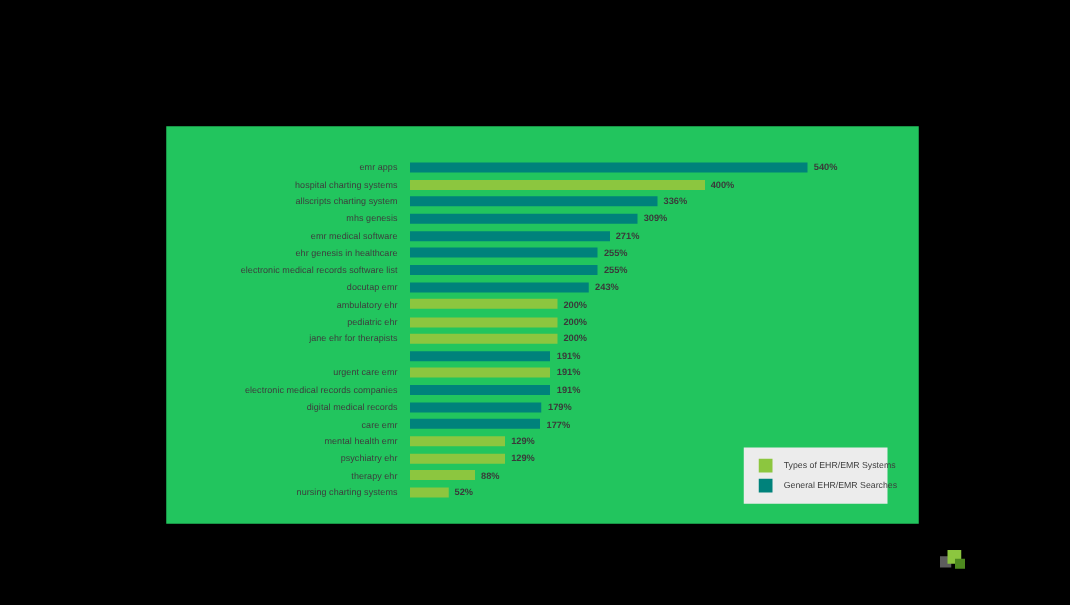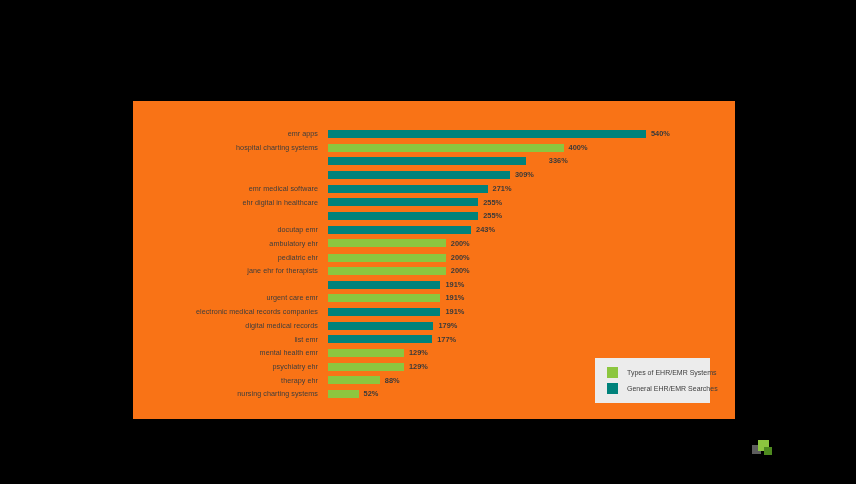--- a/index.html
+++ b/index.html
@@ -21,21 +21,21 @@
     height: 484px;
     background: #000000;
   }
   
   #chart-panel {
     position: absolute;
     left: 133px;
     top: 101px;
     width: 602px;
     height: 318px;
-    background: #f97316;
+    background: #22c55e;
   }
   #plot {
     position: absolute;
     left: 0;
     top: 0;
     width: 602px;
     height: 318px;
   }
   .row {
     position: absolute;
@@ -147,46 +147,49 @@
           </div>
         </div>
         <div class="row" style="top: 39.7px;">
           <div class="cat-label">hospital charting systems</div>
           <div class="bar-wrap">
             <div class="bar green" style="width: 235.556px;"></div>
             <div class="val-label" style="left: 240.556px;">400%</div>
           </div>
         </div>
         <div class="row" style="top: 53.4px;">
+          <div class="cat-label">allscripts charting system</div>
           <div class="bar-wrap">
             <div class="bar teal" style="width: 197.867px;"></div>
-            <div class="val-label" style="left: 202.867px; margin-left: 18px;">336%</div>
+            <div class="val-label" style="left: 202.867px;">336%</div>
           </div>
         </div>
         <div class="row" style="top: 67.1px;">
+          <div class="cat-label">mhs genesis</div>
           <div class="bar-wrap">
             <div class="bar teal" style="width: 181.967px;"></div>
             <div class="val-label" style="left: 186.967px;">309%</div>
           </div>
         </div>
         <div class="row" style="top: 80.8px;">
           <div class="cat-label">emr medical software</div>
           <div class="bar-wrap">
             <div class="bar teal" style="width: 159.589px;"></div>
             <div class="val-label" style="left: 164.589px;">271%</div>
           </div>
         </div>
         <div class="row" style="top: 94.5px;">
-          <div class="cat-label">ehr digital in healthcare</div>
+          <div class="cat-label">ehr genesis in healthcare</div>
           <div class="bar-wrap">
             <div class="bar teal" style="width: 150.167px;"></div>
             <div class="val-label" style="left: 155.167px;">255%</div>
           </div>
         </div>
         <div class="row" style="top: 108.2px;">
+          <div class="cat-label">electronic medical records software list</div>
           <div class="bar-wrap">
             <div class="bar teal" style="width: 150.167px;"></div>
             <div class="val-label" style="left: 155.167px;">255%</div>
           </div>
         </div>
         <div class="row" style="top: 121.9px;">
           <div class="cat-label">docutap emr</div>
           <div class="bar-wrap">
             <div class="bar teal" style="width: 143.1px;"></div>
             <div class="val-label" style="left: 148.1px;">243%</div>
@@ -234,21 +237,21 @@
           </div>
         </div>
         <div class="row" style="top: 217.8px;">
           <div class="cat-label">digital medical records</div>
           <div class="bar-wrap">
             <div class="bar teal" style="width: 105.411px;"></div>
             <div class="val-label" style="left: 110.411px;">179%</div>
           </div>
         </div>
         <div class="row" style="top: 231.5px;">
-          <div class="cat-label">list emr</div>
+          <div class="cat-label">care emr</div>
           <div class="bar-wrap">
             <div class="bar teal" style="width: 104.233px;"></div>
             <div class="val-label" style="left: 109.233px;">177%</div>
           </div>
         </div>
         <div class="row" style="top: 245.2px;">
           <div class="cat-label">mental health emr</div>
           <div class="bar-wrap">
             <div class="bar green" style="width: 75.9667px;"></div>
             <div class="val-label" style="left: 80.9667px;">129%</div>

